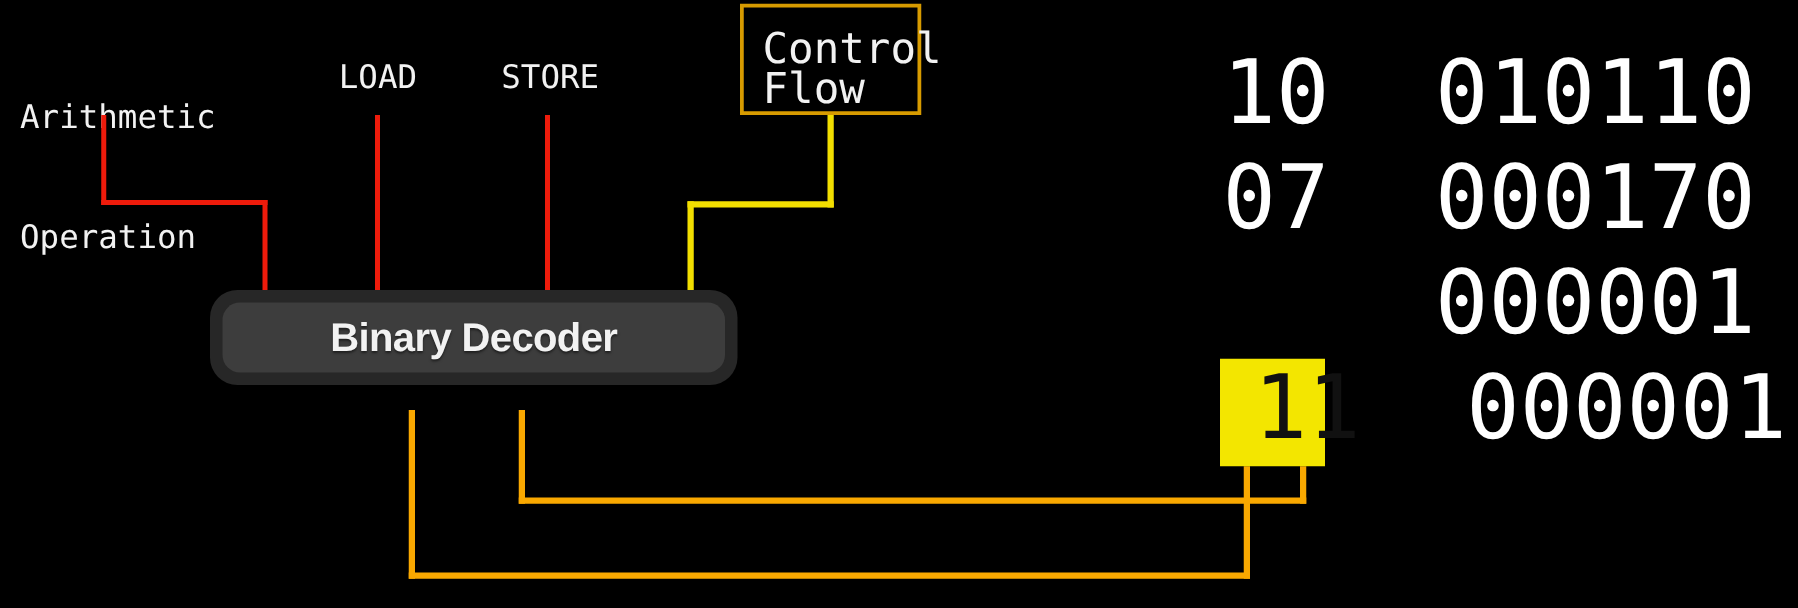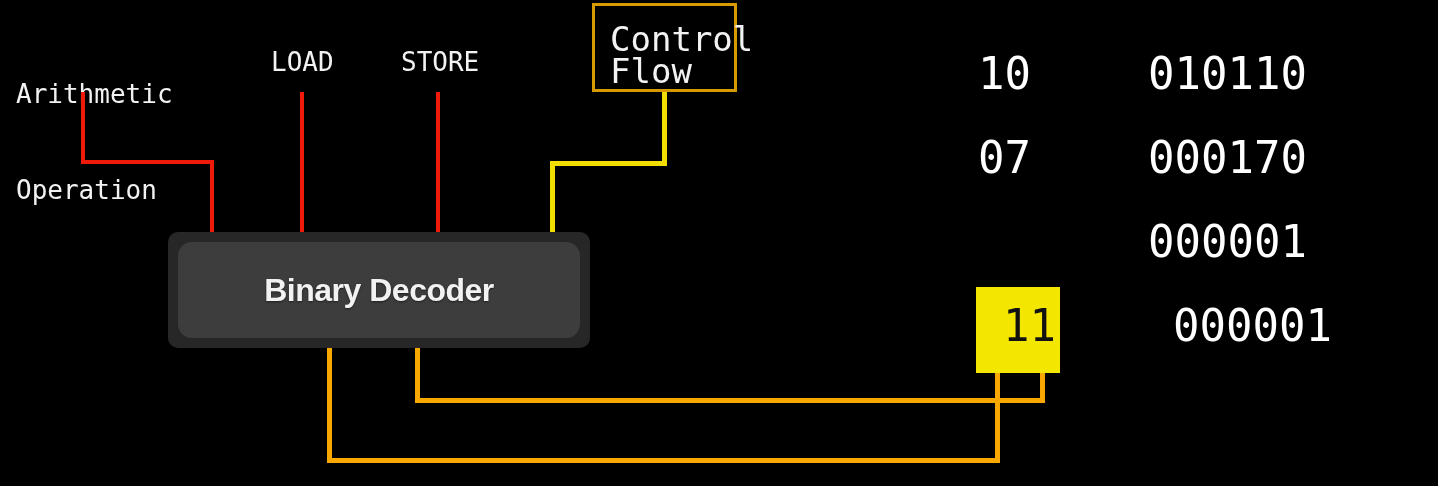--- a/index.html
+++ b/index.html
@@ -37,23 +37,23 @@
     padding:17px 0 0 15px;
     color:var(--text);
     font-size:34px;line-height:32px;
   }
   .wire{position:absolute;}
   .wire.red{background:var(--red-wire);}
   .wire.yellow{background:var(--yellow-wire);}
   .wire.orange{background:var(--orange-wire);}
   .decoder{
     position:absolute;
-    left:168px;top:232px;width:422px;height:116px;
+    left:168px;top:232px;width:422px;height:76px;
     background:var(--decoder-outer);
-    border-radius:10px;
+    border-radius:22px;
   }
   .decoder-inner{
     position:absolute;
     left:10px;top:10px;right:10px;bottom:10px;
     background:var(--decoder-inner);
     border-radius:14px;
     display:flex;align-items:center;justify-content:center;
   }
   .decoder-label{
     font-family:"Liberation Sans", sans-serif;
@@ -66,21 +66,21 @@
   .code-highlight-rect{
     position:absolute;
     left:976px;top:287px;width:84px;height:86px;
     background:var(--highlight);
   }
   .bin-row{
     position:absolute;
     left:978px;
     height:84px;
     color:#ffffff;
-    font-size:44px;
+    font-size:71px;
     line-height:68px;
     white-space:pre;
   }
   .bin-row .code{position:absolute;left:0;top:0;}
   .bin-row .output{position:absolute;left:170px;top:0;}
   .bin-row.hl .code{color:#111111;}
   .row-1{top:40px;} .row-2{top:124px;} .row-3{top:208px;} .row-4{top:292px;margin-left:25px;}
 </style>
 </head>
 <body>

